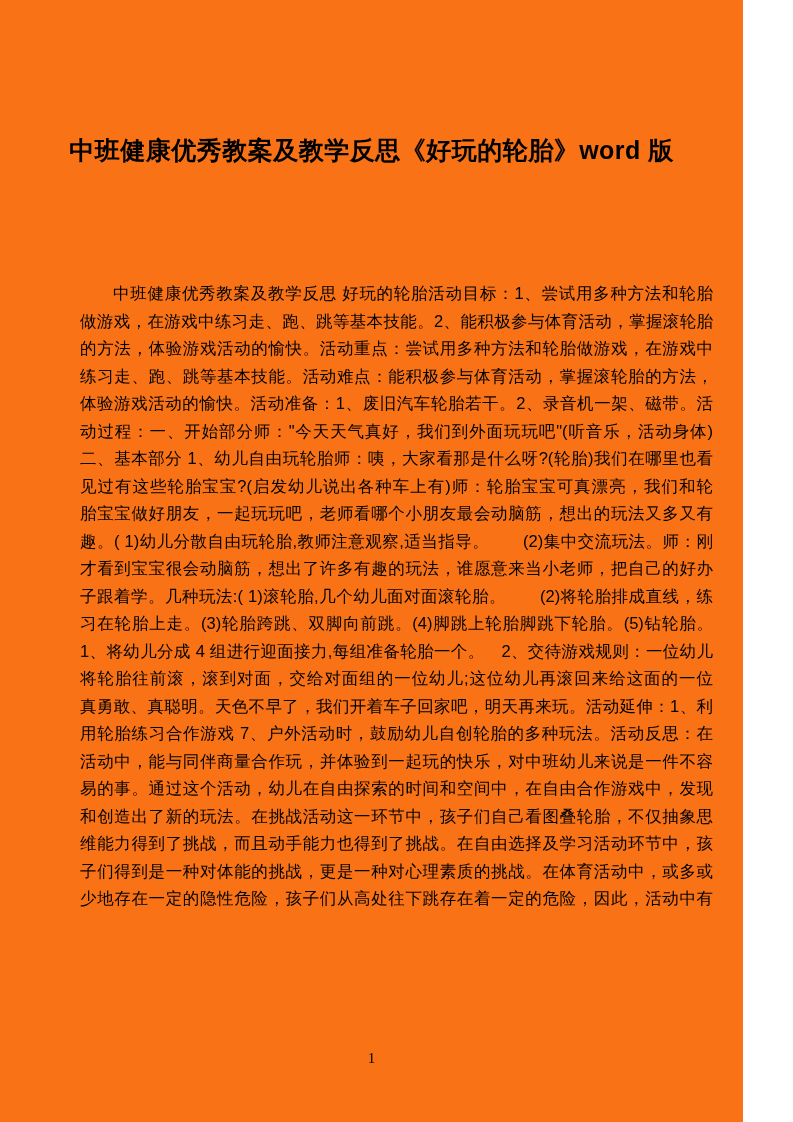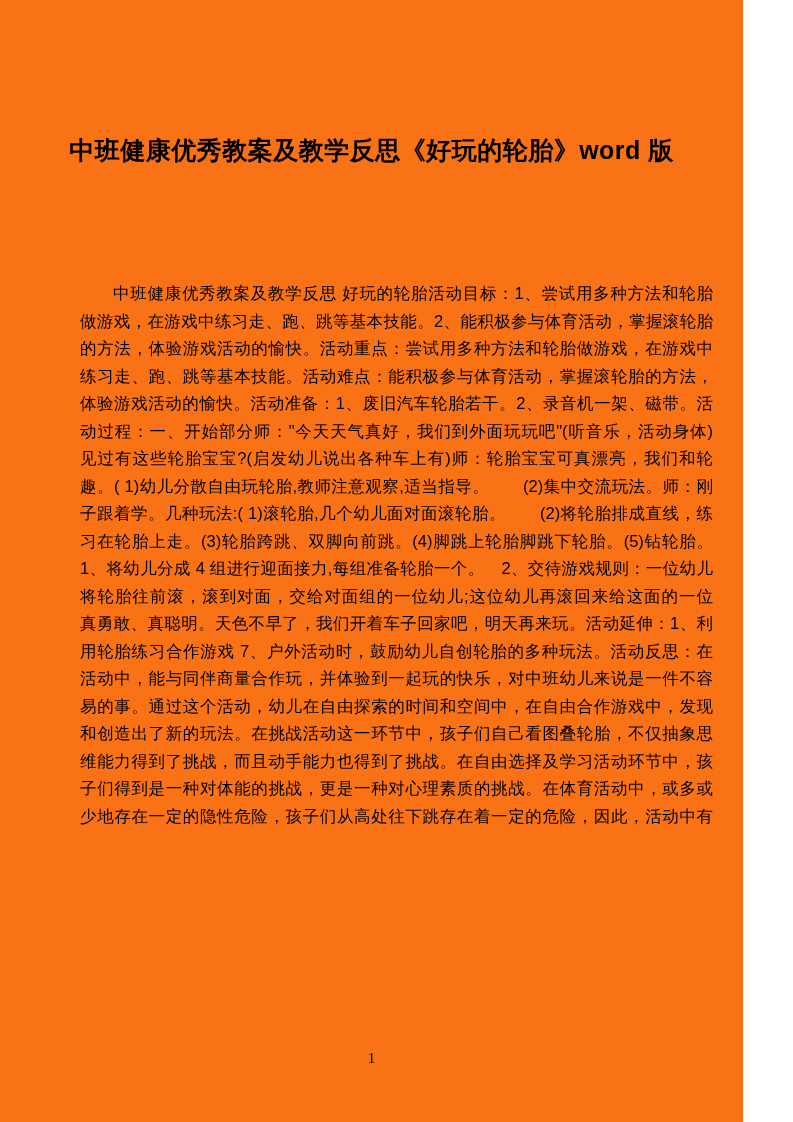--- a/index.html
+++ b/index.html
@@ -60,22 +60,25 @@
 <div class="page">
   <h1 class="doc-title">中班健康优秀教案及教学反思《好玩的轮胎》word 版</h1>
 
   <div class="doc-body">
       <div class="body-line first-line">中班健康优秀教案及教学反思 好玩的轮胎活动目标：1、尝试用多种方法和轮胎</div>
       <div class="body-line">做游戏，在游戏中练习走、跑、跳等基本技能。2、能积极参与体育活动，掌握滚轮胎</div>
       <div class="body-line">的方法，体验游戏活动的愉快。活动重点：尝试用多种方法和轮胎做游戏，在游戏中</div>
       <div class="body-line">练习走、跑、跳等基本技能。活动难点：能积极参与体育活动，掌握滚轮胎的方法，</div>
       <div class="body-line">体验游戏活动的愉快。活动准备：1、废旧汽车轮胎若干。2、录音机一架、磁带。活</div>
       <div class="body-line">动过程：一、开始部分师："今天天气真好，我们到外面玩玩吧"(听音乐，活动身体)</div>
+      <div class="body-line">二、基本部分 1、幼儿自由玩轮胎师：咦，大家看那是什么呀?(轮胎)我们在哪里也看</div>
       <div class="body-line">见过有这些轮胎宝宝?(启发幼儿说出各种车上有)师：轮胎宝宝可真漂亮，我们和轮</div>
+      <div class="body-line">胎宝宝做好朋友，一起玩玩吧，老师看哪个小朋友最会动脑筋，想出的玩法又多又有</div>
       <div class="body-line">趣。( 1)幼儿分散自由玩轮胎,教师注意观察,适当指导。　　(2)集中交流玩法。师：刚</div>
+      <div class="body-line">才看到宝宝很会动脑筋，想出了许多有趣的玩法，谁愿意来当小老师，把自己的好办</div>
       <div class="body-line">子跟着学。几种玩法:( 1)滚轮胎,几个幼儿面对面滚轮胎。　　(2)将轮胎排成直线，练</div>
       <div class="body-line">习在轮胎上走。(3)轮胎跨跳、双脚向前跳。(4)脚跳上轮胎脚跳下轮胎。(5)钻轮胎。</div>
       <div class="body-line">1、将幼儿分成 4 组进行迎面接力,每组准备轮胎一个。　2、交待游戏规则：一位幼儿</div>
       <div class="body-line">将轮胎往前滚，滚到对面，交给对面组的一位幼儿;这位幼儿再滚回来给这面的一位</div>
       <div class="body-line">真勇敢、真聪明。天色不早了，我们开着车子回家吧，明天再来玩。活动延伸：1、利</div>
       <div class="body-line">用轮胎练习合作游戏 7、户外活动时，鼓励幼儿自创轮胎的多种玩法。活动反思：在</div>
       <div class="body-line">活动中，能与同伴商量合作玩，并体验到一起玩的快乐，对中班幼儿来说是一件不容</div>
       <div class="body-line">易的事。通过这个活动，幼儿在自由探索的时间和空间中，在自由合作游戏中，发现</div>
       <div class="body-line">和创造出了新的玩法。在挑战活动这一环节中，孩子们自己看图叠轮胎，不仅抽象思</div>
       <div class="body-line">维能力得到了挑战，而且动手能力也得到了挑战。在自由选择及学习活动环节中，孩</div>

